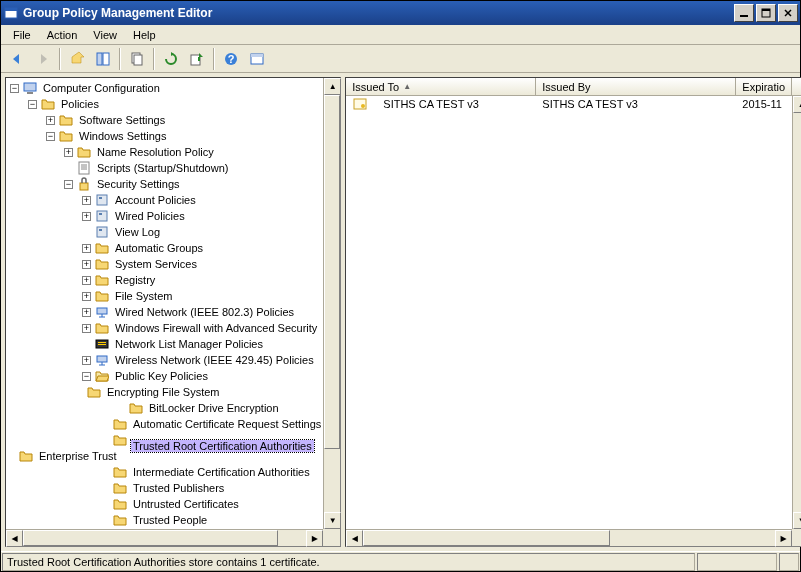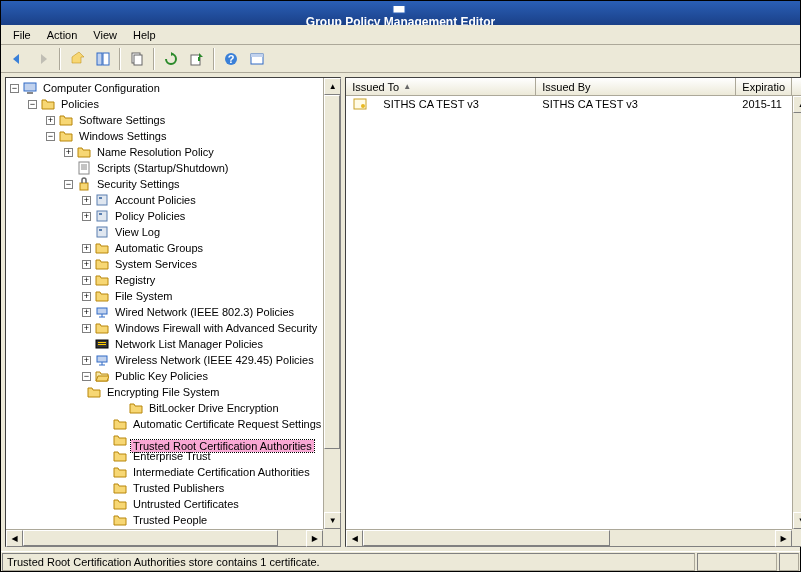--- a/index.html
+++ b/index.html
@@ -1,40 +1,40 @@
 <!DOCTYPE html>
 <html><head>
 <meta charset="utf-8">
 <style>
 * { box-sizing: border-box; margin: 0; padding: 0; font-family: "Segoe UI", Tahoma, sans-serif; font-size: 11px; }
 html, body { width: 801px; height: 572px; overflow: hidden; background: #d4d0c8; }
 
 .window { width: 801px; height: 572px; border: 1px solid #000; background: #ece9d8; display: flex; flex-direction: column; }
 
-.titlebar { height: 24px; background: linear-gradient(to bottom, #2a5fb6, #1a4088); color: #fff; display: flex; align-items: center; padding: 0 2px; flex-direction: column; }
+.titlebar { height: 24px; background: linear-gradient(to bottom, #2a5fb6, #1a4088); color: #fff; display: flex; align-items: center; padding: 0 2px; }
 .titlebar .icon { width: 16px; height: 16px; margin-right: 4px; display:flex;align-items:center;justify-content:center; }
 .titlebar .title { font-weight: bold; font-size: 12px; flex: 1; }
 .titlebar .controls { display: flex; gap: 2px; }
 .titlebar .btn { width: 20px; height: 18px; background: #d4d0c8; border: 1px solid #fff; border-right-color:#404040; border-bottom-color:#404040; display:flex; align-items:center; justify-content:center; cursor:pointer; color:#000; font-weight:bold; font-size:10px; }
 
 .menubar { height: 20px; background: #ece9d8; display: flex; align-items: center; padding: 0 4px; border-bottom: 1px solid #aca899; }
 .menubar .menuitem { padding: 2px 8px; cursor: pointer; }
 
 .toolbar { height: 28px; background: #ece9d8; display: flex; align-items: center; padding: 2px 4px; border-bottom: 1px solid #aca899; gap: 2px; }
 .tbbtn { width: 24px; height: 24px; display:flex;align-items:center;justify-content:center; cursor:pointer; border:1px solid transparent; }
 .tbsep { width: 2px; height: 22px; border-left: 1px solid #aca899; border-right: 1px solid #fff; margin: 0 2px; }
 
 .client { flex: 1; display: flex; padding: 4px; gap: 4px; min-height:0; }
 .pane { background: #fff; border: 1px solid #808080; border-top-color:#404040; border-left-color:#404040; display:flex; flex-direction:column; min-height:0; }
 .treepane { width: 338px; }
 .listpane { flex: 1; }
 
 .tree { flex:1; overflow:auto; padding: 2px 0; }
 .treerow { display:flex; align-items:center; height:16px; white-space:nowrap; cursor:default; }
-.treerow.selected .label { background:#f9a8d4; color:#000; outline:1px dotted #000;margin-top:12px; }
+.treerow.selected .label { background:#c4b5fd; color:#000; outline:1px dotted #000;margin-top:12px; }
 .expander { width:9px; height:9px; border:1px solid #808080; display:flex;align-items:center;justify-content:center; font-size:9px; line-height:7px; background:#fff; cursor:pointer; margin-right:3px; flex-shrink:0; }
 .expander.empty { border:none; background:transparent; }
 .ticon { width:16px; height:16px; margin-right:3px; flex-shrink:0; display:flex;align-items:center;justify-content:center; }
 .label { padding: 0 2px; }
 
 .listhead { height: 18px; background: linear-gradient(to bottom, #fff, #ece9d8); border-bottom: 1px solid #aca899; display:flex; }
 .col { border-right: 1px solid #aca899; padding: 2px 6px; display:flex; align-items:center; gap:4px; }
 .listbody { flex:1; overflow:auto; }
 .listrow { display:flex; height:16px; align-items:center; }
 .listrow .cell { padding: 0 6px; white-space:nowrap; overflow:hidden; display:flex;align-items:center;gap:12px; }
@@ -235,21 +235,21 @@
             <span class="label">Account Policies</span>
           </div>
         <div class="treerow" style="padding-left:76px">
             <span class="expander">+</span>
             <span class="ticon">
               <svg width="14" height="14">
                 <rect x="2" y="2" width="10" height="10" fill="#e0e7f0" stroke="#5a7fb0"></rect>
                 <rect x="4" y="4" width="3" height="2" fill="#5a7fb0"></rect>
               </svg>
             </span>
-            <span class="label">Policy Policies</span>
+            <span class="label">Wired Policies</span>
           </div>
         <div class="treerow" style="padding-left:76px">
             <span class="expander empty"></span>
             <span class="ticon">
               <svg width="14" height="14">
                 <rect x="2" y="2" width="10" height="10" fill="#e0e7f0" stroke="#5a7fb0"></rect>
                 <rect x="4" y="4" width="3" height="2" fill="#5a7fb0"></rect>
               </svg>
             </span>
             <span class="label">View Log</span>
@@ -371,21 +371,21 @@
           </div>
         <div class="treerow selected" style="padding-left:94px">
             <span class="expander empty"></span>
             <span class="ticon">
               <svg width="14" height="12">
                 <path d="M1 2 L5 2 L6 4 L13 4 L13 11 L1 11 Z" fill="#f7d774" stroke="#b8860b"></path>
               </svg>
             </span>
             <span class="label">Trusted Root Certification Authorities</span>
           </div>
-        <div class="treerow" style="padding-left:94px">
+        <div class="treerow" style="">
             <span class="expander empty"></span>
             <span class="ticon">
               <svg width="14" height="12">
                 <path d="M1 2 L5 2 L6 4 L13 4 L13 11 L1 11 Z" fill="#f7d774" stroke="#b8860b"></path>
               </svg>
             </span>
             <span class="label">Enterprise Trust</span>
           </div>
         <div class="treerow" style="padding-left:94px">
             <span class="expander empty"></span>

